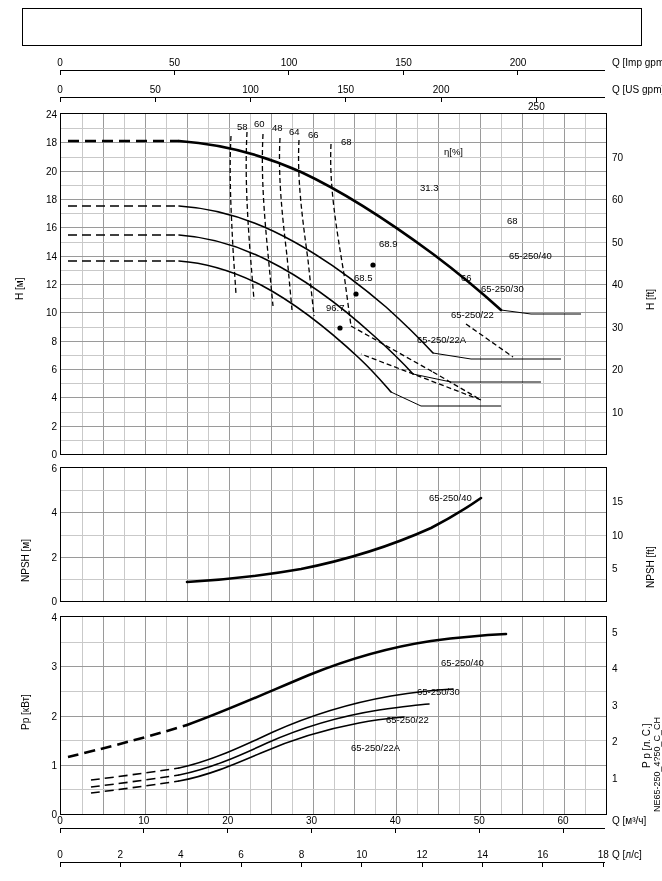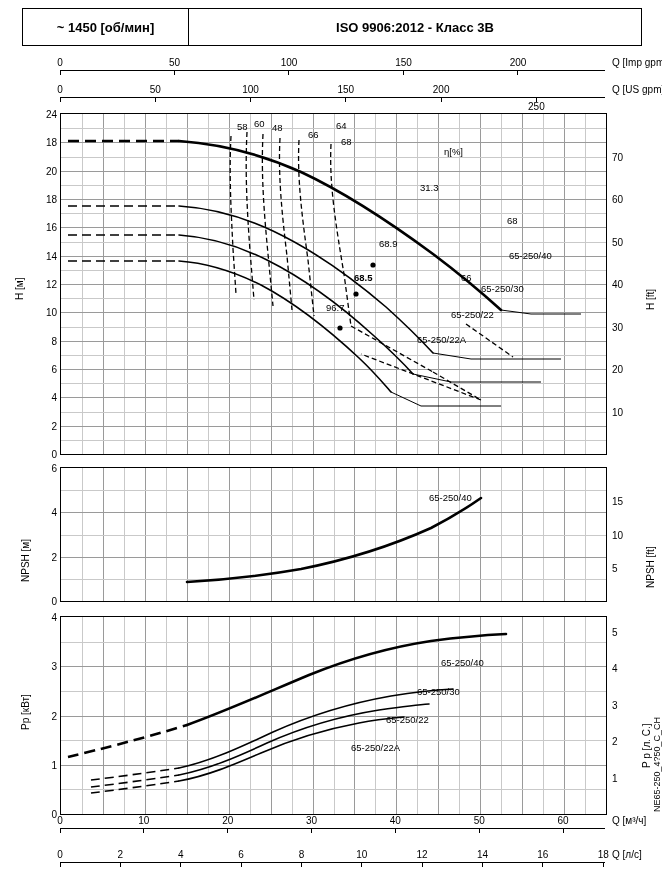--- a/index.html
+++ b/index.html
@@ -37,22 +37,20 @@
   .note{position:absolute;font-size:9.5px;background:transparent;white-space:nowrap;}
 
   .side-code{position:absolute;font-size:9px;white-space:nowrap;transform-origin:0 0;transform:rotate(-90deg);}
 </style>
 </head>
 <body>
 
 <div id="root">
 
   <div class="hdr">
-    <div class="cell c2">~ 1450 [об/мин]</div>
-    <div class="cell c3">ISO 9906:2012 - Класс 3В</div>
   </div>
 
   <div class="axisrow" id="topaxis1" style="left: 0px; top: 57px; width: 662px; height: 26px;">
       <div style="position: absolute; left: 60px; top: 13px; width: 545px; height: 1.2px; background: rgb(0, 0, 0);"></div>
       <div class="tick" style="left: 60px; top: 0px;">0</div>
       <div style="position: absolute; left: 59.5px; top: 13px; width: 1px; height: 5px; background: rgb(0, 0, 0);"></div>
       <div class="tick" style="left: 174.496px; top: 0px;">50</div>
       <div style="position: absolute; left: 173.996px; top: 13px; width: 1px; height: 5px; background: rgb(0, 0, 0);"></div>
       <div class="tick" style="left: 288.992px; top: 0px;">100</div>
       <div style="position: absolute; left: 288.492px; top: 13px; width: 1px; height: 5px; background: rgb(0, 0, 0);"></div>
@@ -78,28 +76,28 @@
       <div class="tick" style="left: 536.399px; top: 17px;">250</div>
       <div style="position: absolute; left: 535.899px; top: 13px; width: 1px; height: 5px; background: rgb(0, 0, 0);"></div>
       <div class="axlabel" style="left: 612px; top: 0px;">Q [US gpm]</div>
     </div>
 
   <div class="plot" id="plot1" style="left:60px;top:113px;width:545px;height:340px;">
 
     <div class="note" style="left: 176px; top: 7px; z-index: 6;">58</div>
     <div class="note" style="left: 193px; top: 4px; z-index: 6;">60</div>
     <div class="note" style="left: 211px; top: 8px; z-index: 6;">48</div>
-    <div class="note" style="left: 228px; top: 6px; z-index: 6; margin-left: 47px;">64</div>
+    <div class="note" style="left: 228px; top: 12px; z-index: 6;">64</div>
     <div class="note" style="left: 247px; top: 15px; z-index: 6;">66</div>
     <div class="note" style="left: 280px; top: 22px; z-index: 6;">68</div>
 
     <div class="note" style="left: 383px; top: 32px; z-index: 6;">η[%]</div>
     <div class="note" style="left: 359px; top: 68px; z-index: 6;">31.3</div>
     <div class="note" style="left: 318px; top: 124px; z-index: 6;">68.9</div>
-    <div class="note" style="left: 293px; top: 158px; z-index: 6; font-weight: bold;">68.5</div>
+    <div class="note" style="left: 293px; top: 158px; z-index: 6;">68.5</div>
     <div class="note" style="left: 265px; top: 188px; z-index: 6;">96.7</div>
     <div class="note" style="left: 446px; top: 101px; z-index: 6;">68</div>
     <div class="note" style="left: 400px; top: 158px; z-index: 6;">66</div>
 
     <div class="note" style="left: 448px; top: 136px; z-index: 6;">65-250/40</div>
     <div class="note" style="left: 420px; top: 169px; z-index: 6;">65-250/30</div>
     <div class="note" style="left: 390px; top: 195px; z-index: 6;">65-250/22</div>
     <div class="note" style="left: 356px; top: 220px; z-index: 6;">65-250/22A</div>
   <div class="grid-v minor" style="left: 20.9615px;"></div>
       <div class="grid-v" style="left: 41.9231px;"></div>

